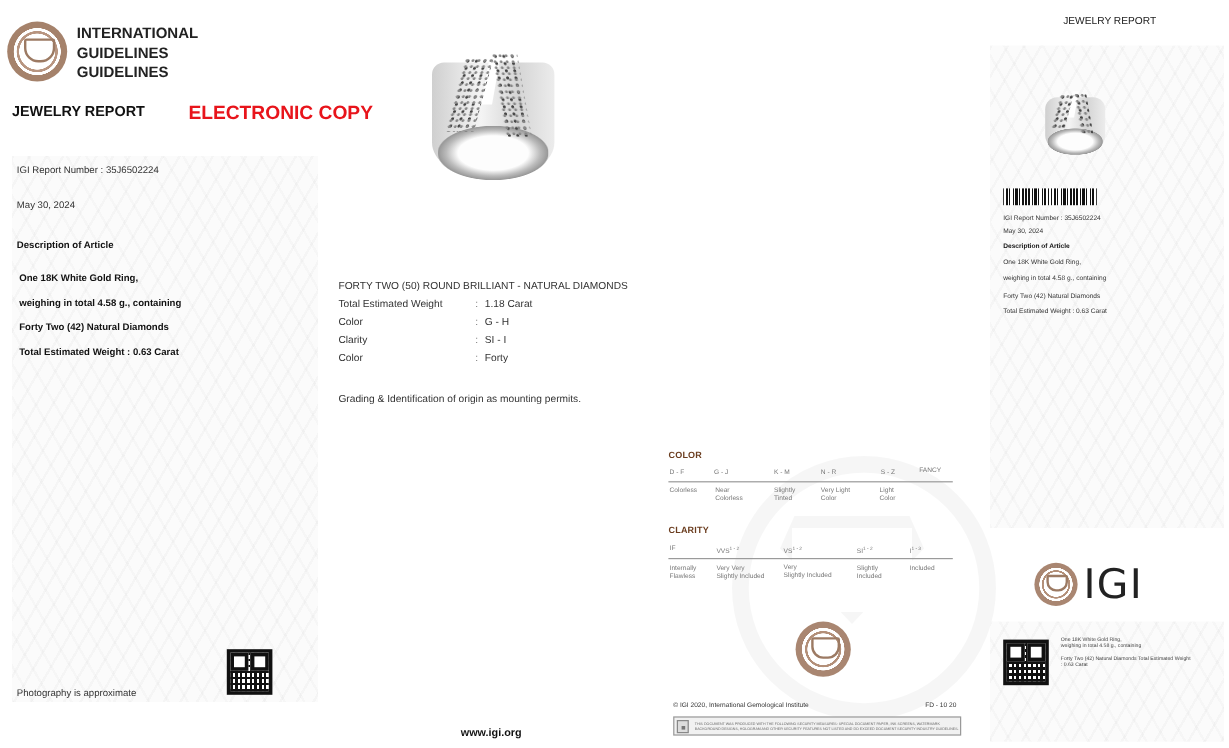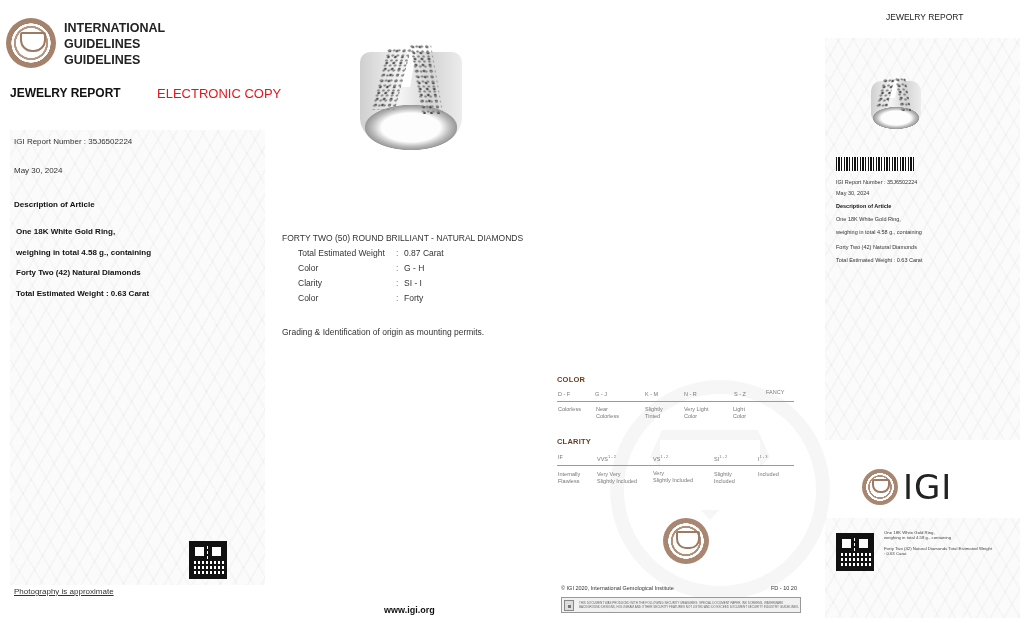--- a/index.html
+++ b/index.html
@@ -14,41 +14,41 @@
   }
   .abs { position: absolute; }
 
   
   .logo-seal { left: 6px; top: 18px; width: 50px; height: 50px; border-radius: 50%;
     background: radial-gradient(circle, #fff 0 42%, #b89580 43% 48%, #fff 49% 55%, #a5826b 56% 100%); }
   .logo-seal::after { content: ""; position: absolute; left: 14px; top: 14px; width: 22px; height: 16px;
     border: 2px solid #9c7a63; border-radius: 2px 2px 12px 12px; }
   .org-name { left: 64px; top: 20px; font-weight: bold; font-size: 12.5px; line-height: 16px; color: #222; }
   .jr-title { left: 10px; top: 86px; font-weight: bold; font-size: 12px; color: #111; }
-  .ecopy { left: 157px; top: 86px; font-weight: normal; font-size: 13px; color: #e8141b; }
+  .ecopy { left: 157px; top: 86px; font-weight: bold; font-size: 16px; color: #e8141b; }
 
   .left-body { left: 10px; top: 130px; width: 255px; height: 455px; }
   .lt { position: absolute; left: 4px; font-size: 8px; color: #333; white-space: nowrap; }
   .lt.b { font-weight: bold; color: #111; }
   .qr { position: absolute; width: 38px; height: 38px; background:
     repeating-linear-gradient(90deg, #111 0 2px, transparent 2px 4px),
     repeating-linear-gradient(0deg, #111 0 2px, #fff 2px 5px); border: 3px solid #111; }
   .qr::before, .qr::after { content: ""; position: absolute; width: 9px; height: 9px; background: #fff; border: 3px solid #111; }
   .qr::before { left: 0; top: 0; } .qr::after { right: 0; top: 0; }
 
   
   .ring { position: absolute; background: linear-gradient(90deg, #cfcfcf, #f4f4f4 40%, #d5d5d5 70%, #ececec); border-radius: 10px 10px 40% 40% / 10px 10px 30% 30%; }
   .ring-inner { position: absolute; background: radial-gradient(ellipse, #fdfdfd 0 45%, #bbb 60%, #999 70%, transparent 72%); }
   .ring-gap { position: absolute; background: #fff; transform: skewX(-10deg); }
   .sparkle { position: absolute; background-image: radial-gradient(circle, #888 0 1px, transparent 1.5px), radial-gradient(circle, #444 0 1px, transparent 1.5px);
     background-size: 5px 5px, 7px 6px; }
 
   .mid { font-size: 8.5px; color: #333; }
   .kv-row { position: absolute; left: 282px; font-size: 8.5px; color: #333; width: 260px; }
-  .kv-row .k { position: absolute; left: 16px; }
+  .kv-row .k { position: absolute; left: 0; }
   .kv-row .sep { position: absolute; left: 114px; color: #777; }
   .kv-row .v { position: absolute; left: 122px; }
 
   
   .scale-h { font-size: 7.5px; font-weight: bold; color: #6b3d1f; letter-spacing: 0.2px; }
   .scale-t { position: absolute; font-size: 5.5px; color: #777; line-height: 7px; white-space: nowrap; }
   .scale-line { position: absolute; height: 1px; background: #9a9a9a; }
   sup.s { font-size: 4px; vertical-align: 3px; }
 
   .watermark { left: 610px; top: 380px; width: 220px; height: 220px; border-radius: 50%;
@@ -97,38 +97,38 @@
 <div class="abs ecopy">ELECTRONIC COPY</div>
 
 <div class="abs left-body pattern">
   <div class="lt" style="top:7px;">IGI Report Number : 35J6502224</div>
   <div class="lt" style="top:36px;">May 30, 2024</div>
   <div class="lt b" style="top:70px;">Description of Article</div>
   <div class="lt b" style="top:97px; left:6px;">One 18K White Gold Ring,</div>
   <div class="lt b" style="top:118px; left:6px;">weighing in total 4.58 g., containing</div>
   <div class="lt b" style="top:138px; left:6px;">Forty Two (42) Natural Diamonds</div>
   <div class="lt b" style="top:159px; left:6px;">Total Estimated Weight : 0.63 Carat</div>
-  <div class="lt" style="top:457px;text-decoration:underline;">Photography is approximate</div>
+  <div class="lt" style="top:443px;">Photography is approximate</div>
   <div class="qr" style="left:179px; top:411px;"></div>
 </div>
 
 <div class="abs" style="left:355px; top:40px; width:115px; height:115px;">
   <div class="ring" style="left:5px; top:12px; width:102px; height:95px;"></div>
   <div class="ring-inner" style="left:10px; top:65px; width:92px; height:45px;"></div>
   <div class="ring-gap" style="left:50px; top:2px; width:9px; height:45px;"></div>
   <div class="sparkle" style="left:24px; top:8px; width:24px; height:62px; transform:skewX(-15deg);"></div>
   <div class="sparkle" style="left:60px; top:4px; width:22px; height:70px; transform:skewX(10deg);"></div>
 </div>
 
 <div class="abs mid" style="left:282px; top:233px;">FORTY TWO (50) ROUND BRILLIANT - NATURAL DIAMONDS</div>
 
 <div class="kv-row" style="top:248px;">
   <span class="k">Total Estimated Weight</span>
   <span class="sep">:</span>
-  <span class="v">0.87 Carat</span>
+  <span class="v">1.18 Carat</span>
 </div>
 <div class="kv-row" style="top:263px;">
   <span class="k">Color</span>
   <span class="sep">:</span>
   <span class="v">G - H</span>
 </div>
 <div class="kv-row" style="top:278px;">
   <span class="k">Clarity</span>
   <span class="sep">:</span>
   <span class="v">SI - I</span>

